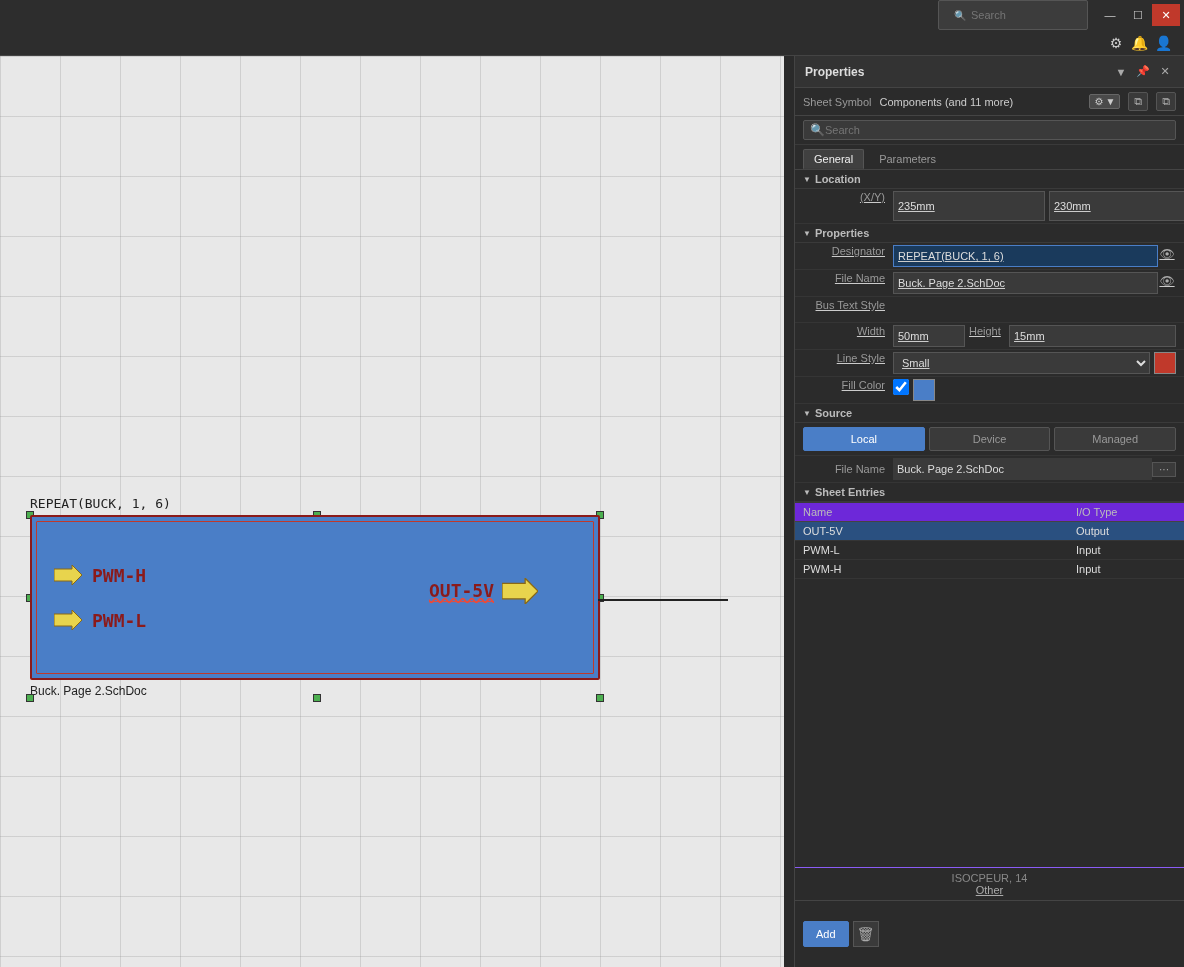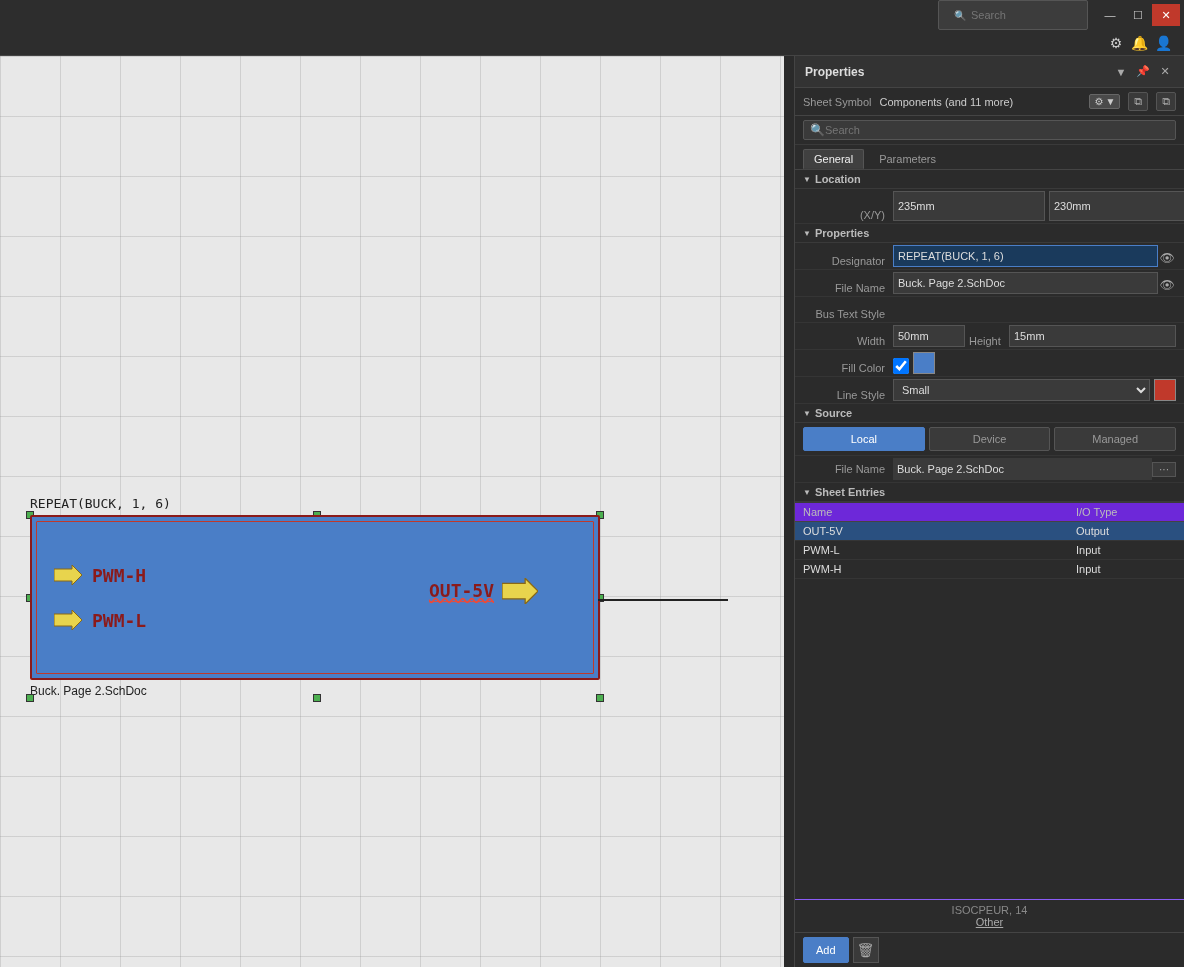--- a/index.html
+++ b/index.html
@@ -329,24 +329,25 @@
       cursor: pointer;
     }
     .section-header .triangle {
       margin-right: 4px;
       font-size: 8px;
     }
 
     
     .field-row {
       display: flex;
-      align-items: flex-end;
+      align-items: flex-start;
       padding: 2px 8px;
       border-bottom: 1px solid #353535;
       min-height: 26px;
+      text-decoration: underline;
     }
     .field-label {
       color: #999;
       font-size: 11px;
       width: 90px;
       flex-shrink: 0;
       text-align: right;
       padding-right: 8px;
     }
     .field-input {
@@ -520,21 +521,21 @@
     }
     .footer-link {
       font-size: 11px;
       color: #aaa;
       text-decoration: underline;
       cursor: pointer;
     }
     .footer-buttons {
       display: flex;
       gap: 4px;
-      padding: 4px 8px;
+      padding: 20px 8px;
       border-top: 1px solid #444;
     }
     .footer-btn {
       height: 26px;
       padding: 0 12px;
       border-radius: 2px;
       border: 1px solid #555;
       cursor: pointer;
       font-size: 11px;
       background: #3a3a3a;
@@ -705,33 +706,33 @@
     </div>
 
     <div class="field-row">
       <span class="field-label">Width</span>
       <input type="text" class="field-input-normal" value="50mm" style="width: 72px; flex: 0 0 auto;">
       <span class="width-label">Height</span>
       <input type="text" class="field-input-normal" value="15mm" style="flex: 1 1 0%;">
     </div>
 
     <div class="field-row">
-      <span class="field-label">Fill Color</span>
-      <input type="checkbox" class="checkbox-field" checked="" style="">
-      <div style="width:22px;height:22px;background:#4a7ec7;border:1px solid #888;cursor:pointer;"></div>
-    </div>
-
-    <div class="field-row">
       <span class="field-label">Line Style</span>
       <select class="field-select" style="flex:1;">
         <option>Small</option>
       </select>
       <div style="width:22px;height:22px;background:#c0392b;border:1px solid #888;margin-left:4px;cursor:pointer;"></div>
     </div>
 
+    <div class="field-row">
+      <span class="field-label">Fill Color</span>
+      <input type="checkbox" class="checkbox-field" checked="" style="">
+      <div style="width:22px;height:22px;background:#4a7ec7;border:1px solid #888;cursor:pointer;"></div>
+    </div>
+
     <div class="section-header">
       <span class="triangle">▼</span>
       <span>Source</span>
     </div>
 
     <div class="source-buttons">
       <button class="source-btn active">Local</button>
       <button class="source-btn inactive">Device</button>
       <button class="source-btn inactive">Managed</button>
     </div>

